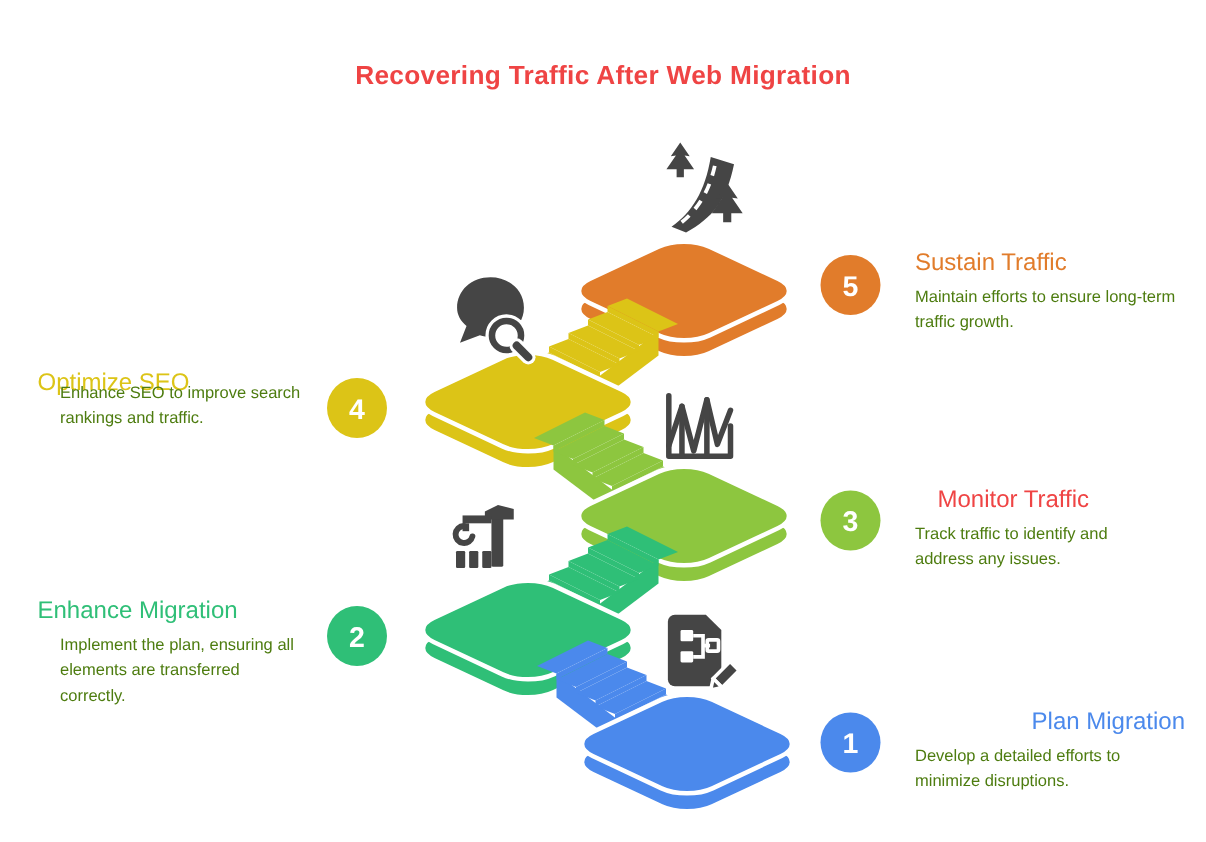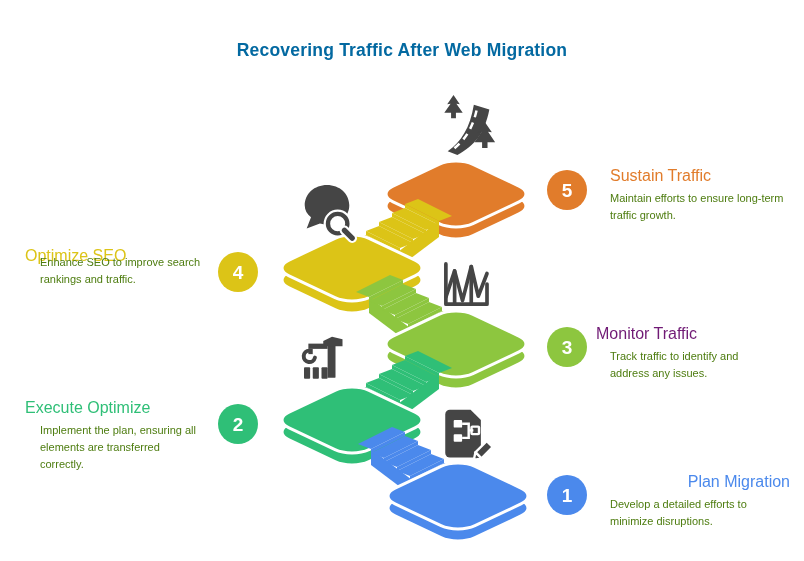--- a/index.html
+++ b/index.html
@@ -4,21 +4,21 @@
 <style>
   html,body{margin:0;padding:0;}
   body{
     width:804px;height:561px;position:relative;overflow:hidden;
     background:#ffffff;
     font-family:"Liberation Sans", sans-serif;
   }
   .abs{position:absolute;}
   .page-title{
     left:0;top:40px;width:804px;text-align:center;
-    font-size:17.5px;font-weight:700;color:#0369a1;letter-spacing:.2px;
+    font-size:17.5px;font-weight:700;color:#ef4444;letter-spacing:.2px;
   }
   .step-title{font-size:16px;font-weight:400;line-height:20px;}
   .step-desc{font-size:11px;line-height:17px;color:#4d7c0f;}
   .txt-right{}
   .slab{stroke:#fff;stroke-width:3;stroke-linejoin:round;vector-effect:non-scaling-stroke;}
   .badge-num{font-size:19px;font-weight:700;fill:#ffffff;font-family:"Liberation Sans",sans-serif;}
   .icon .ink{fill:#454545;}
   .icon .ink-line{stroke:#454545;fill:none;}
 </style>
 </head>
@@ -155,20 +155,20 @@
   <circle cx="22" cy="22" r="20" fill="#4B89EC"></circle>
   <text class="badge-num" x="22" y="29" text-anchor="middle">1</text>
 </svg>
 
 <div class="abs step-title" style="left: 610px; top: 166px; width: 180px; color: rgb(225, 124, 43);">Sustain Traffic</div>
 <div class="abs step-desc" style="left:610px;top:190px;width:175px">Maintain efforts to ensure long-term traffic growth.</div>
 
 <div class="abs step-title txt-right" style="left: 25px; top: 246px; width: 180px; color: rgb(220, 196, 23);">Optimize SEO</div>
 <div class="abs step-desc txt-right" style="left:40px;top:254px;width:165px">Enhance SEO to improve search rankings and traffic.</div>
 
-<div class="abs step-title" style="left: 596px; top: 324px; width: 180px; color: #701a75;">Monitor Traffic</div>
+<div class="abs step-title" style="left: 625px; top: 324px; width: 180px; color: #ef4444;">Monitor Traffic</div>
 <div class="abs step-desc" style="left:610px;top:348px;width:165px">Track traffic to identify and address any issues.</div>
 
-<div class="abs step-title txt-right" style="left: 25px; top: 398px; width: 180px; color: rgb(47, 191, 119);">Execute Optimize</div>
+<div class="abs step-title txt-right" style="left: 25px; top: 398px; width: 180px; color: rgb(47, 191, 119);">Enhance Migration</div>
 <div class="abs step-desc txt-right" style="left:40px;top:422px;width:165px">Implement the plan, ensuring all elements are transferred correctly.</div>
 
 <div class="abs step-title" style="left: 610px; top: 472px; width: 180px; color: rgb(75, 137, 236); text-align: right;">Plan Migration</div>
 <div class="abs step-desc" style="left:610px;top:496px;width:140px">Develop a detailed efforts to minimize disruptions.</div>
 
 </body></html>

